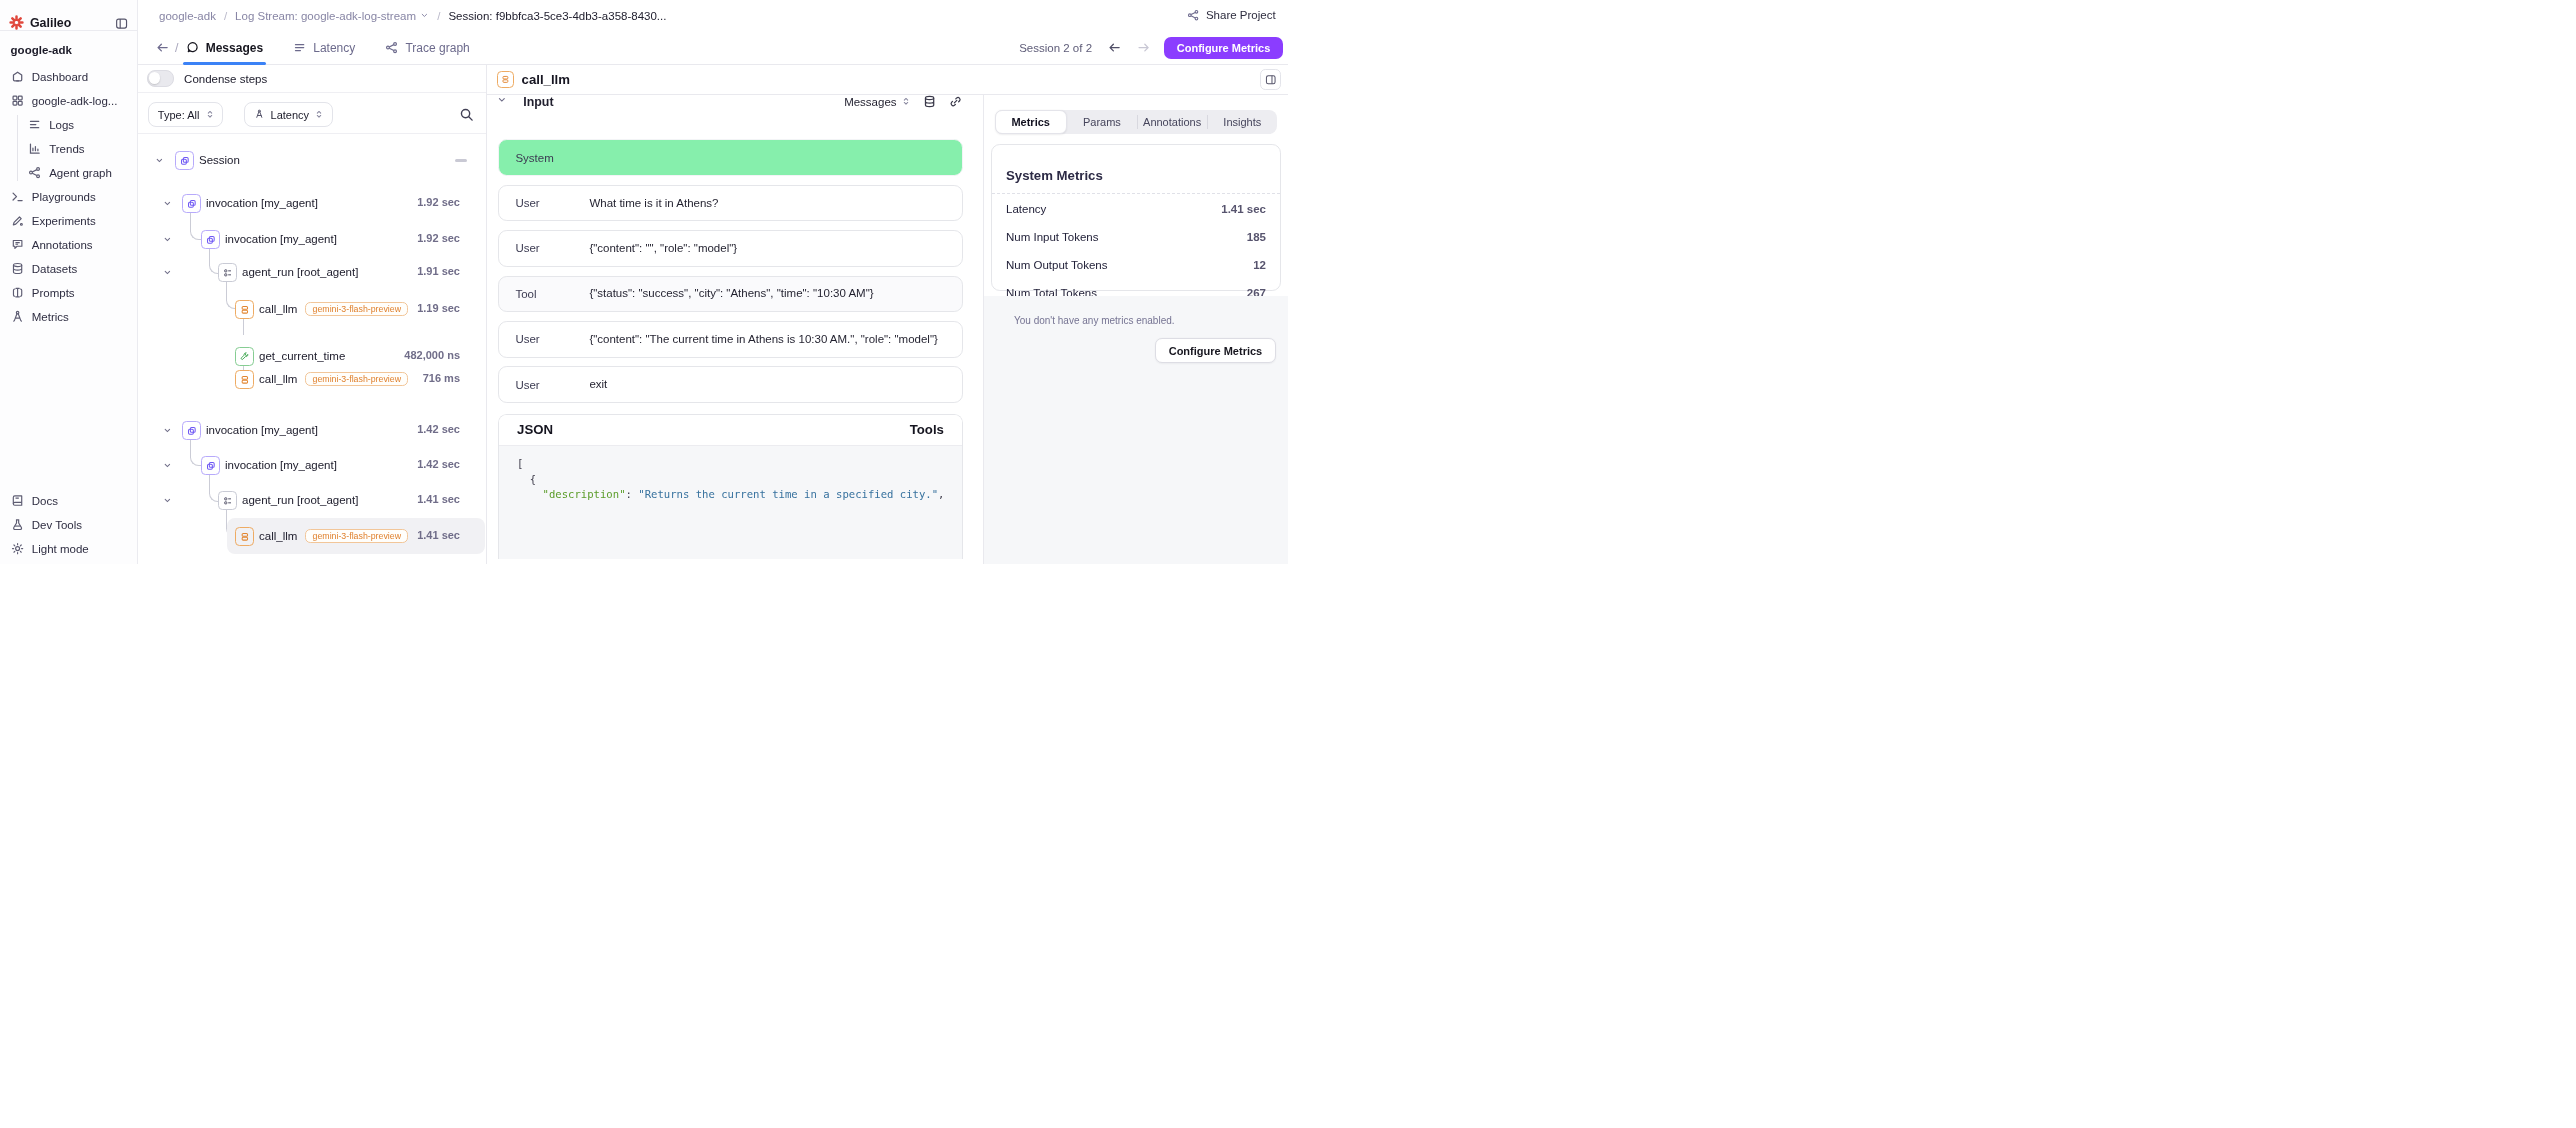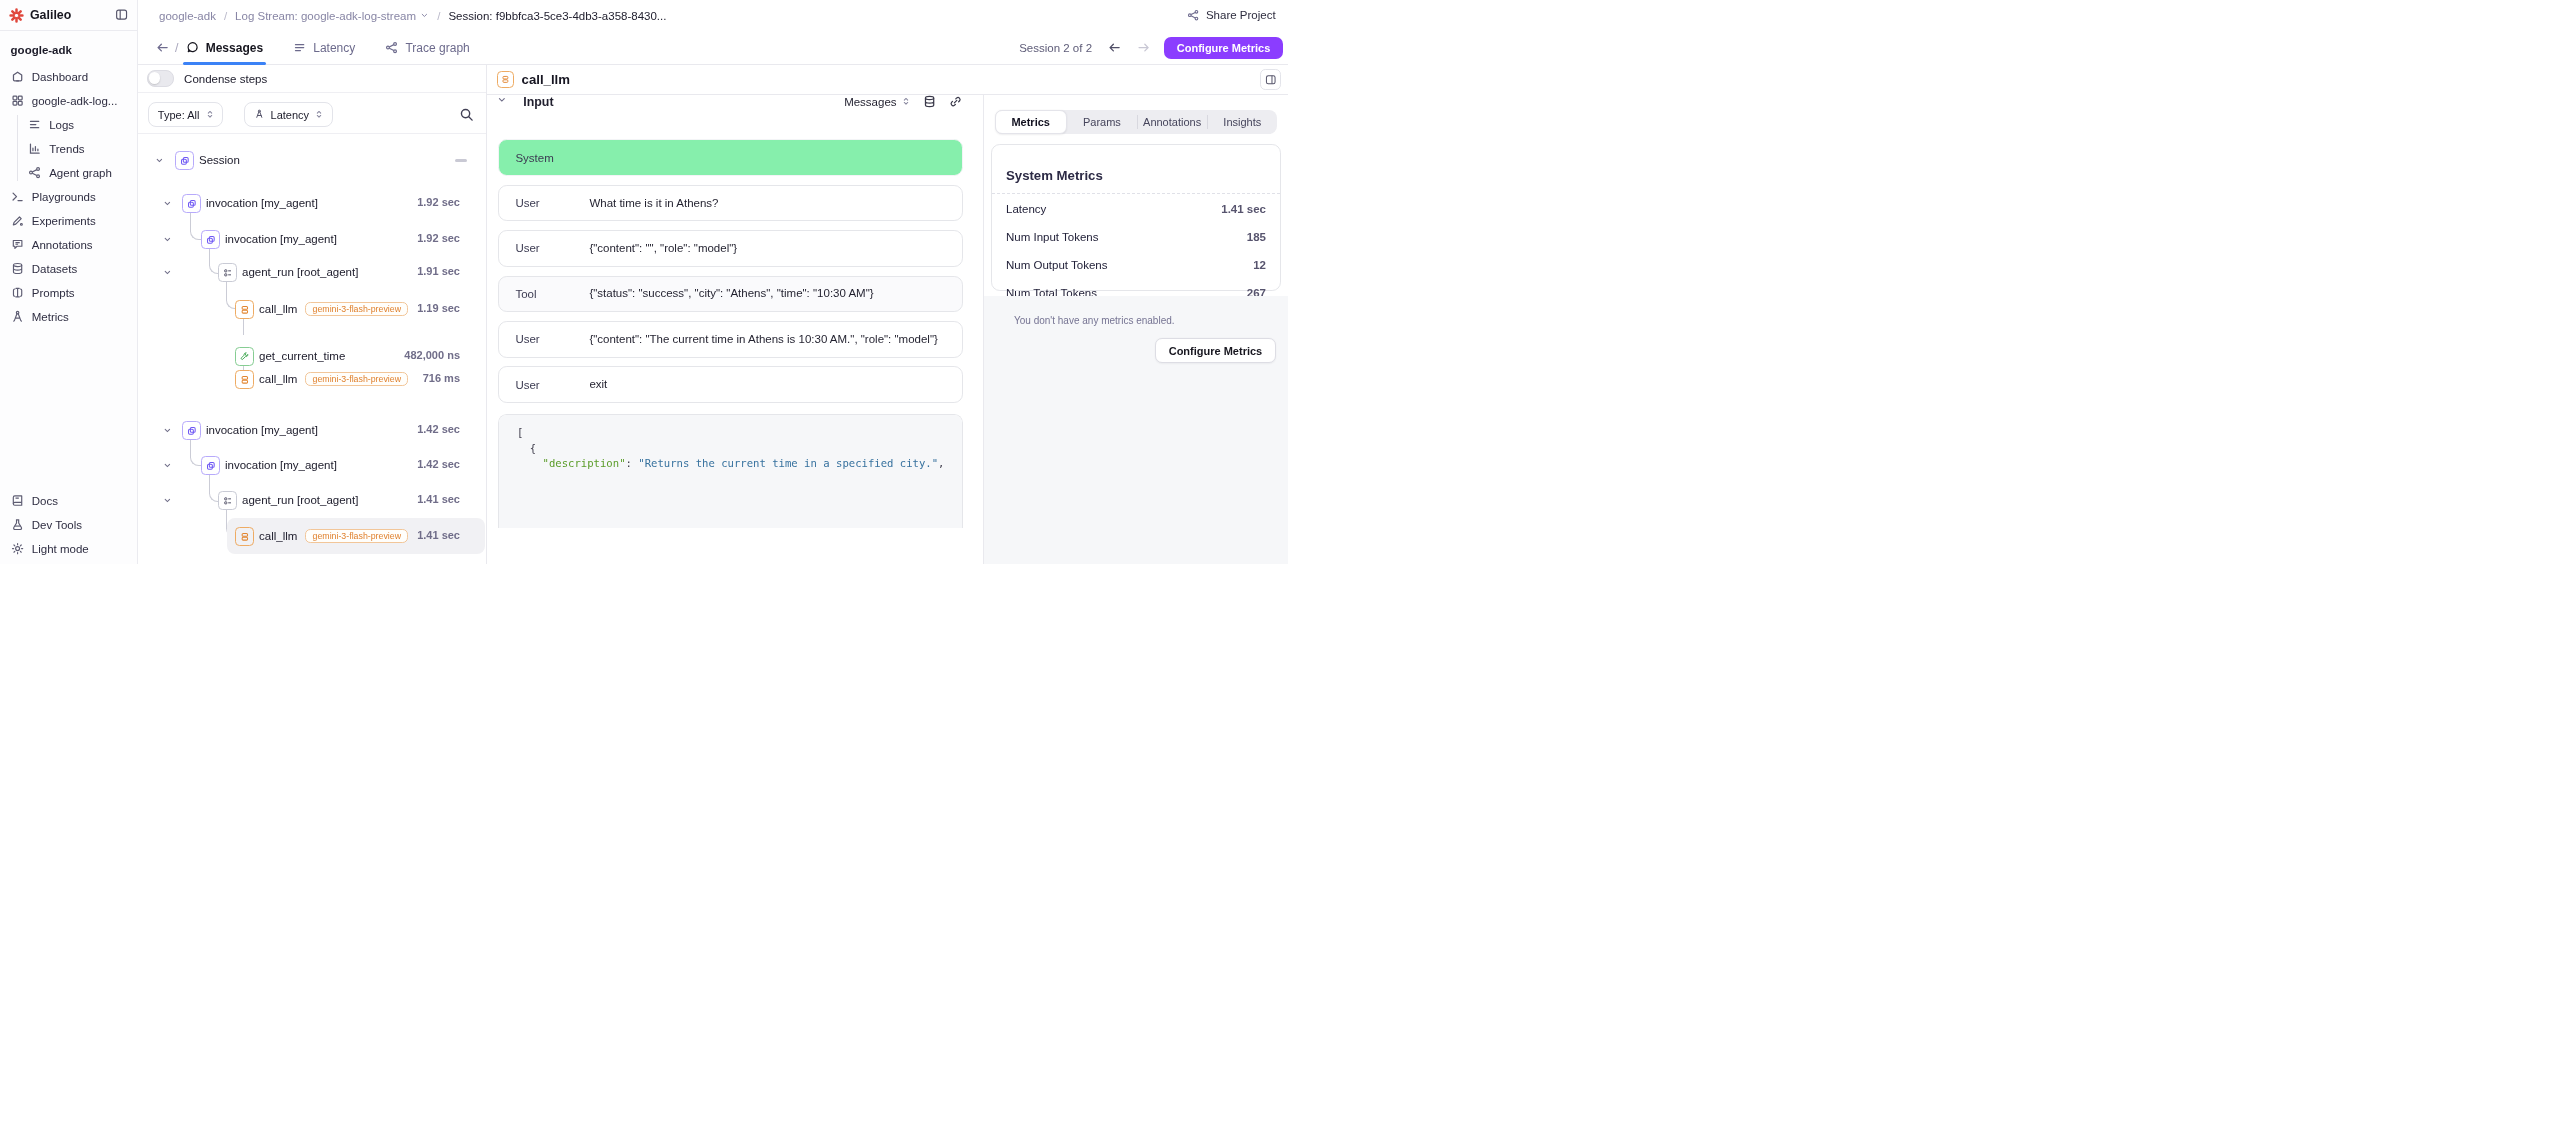--- a/index.html
+++ b/index.html
@@ -4,21 +4,21 @@
 <style>
   html,body{margin:0;padding:0}
   body{
     width:1288px;height:564px;overflow:hidden;position:relative;
     background:#fff;color:#1d1c2a;
     font-family:"Liberation Sans","DejaVu Sans",sans-serif;font-size:11.5px;
   }
   svg{display:block}
   
   .sidebar{position:absolute;left:0;top:0;width:138px;height:564px;background:#fdfdfe;border-right:0.9px solid #ebebf0;box-sizing:border-box}
-  .s-top{height:31px;border-bottom:0.9px solid #ebebf0;display:flex;align-items:center;padding:0 8.8px;gap:6.2px;box-sizing:border-box}
+  .s-top{height:31px;border-bottom:0.9px solid #ebebf0;display:flex;align-items:flex-end;padding:0 8.8px;gap:6.2px;box-sizing:border-box}
   .s-name{font-weight:700;font-size:12.4px;color:#17161f}
   .s-collapse{margin-left:auto;color:#55546a;cursor:pointer}
   .s-project{position:absolute;top:44px;left:10.6px;font-weight:700;font-size:11.5px;color:#1b1a28}
   .nav{position:absolute;top:65px;left:0;right:0}
   .nav-item{height:24px;display:flex;align-items:center;gap:8px;padding:0 10.6px;color:#2e2d41;font-size:11.5px;cursor:pointer}
   .nav-item .ic{color:#5d5c72;flex:none}
   .nav-item.sub{padding-left:28px}
   .nav-guide{position:absolute;left:17px;top:50px;height:66px;width:0.9px;background:#e4e4ea}
   .s-footer{position:absolute;top:489px;left:0;right:0}
   .sun{color:#dba117}
@@ -610,20 +610,24 @@
     <div class="mbox">
       <span class="mrole">User</span>
       <span class="mtext">{"content": "The current time in Athens is 10:30 AM.", "role": "model"}</span>
     </div>
     <div class="mbox">
       <span class="mrole">User</span>
       <span class="mtext">exit</span>
     </div>
   </div>
   <div class="jcard">
+    <div class="jhead">
+      <span class="jtitle">JSON</span>
+      <span class="jcorner">Tools</span>
+    </div>
     <div class="jcode">
         <div class="code-line"><span class="tk-p">[</span></div>
         <div class="code-line"><span class="tk-p">  {</span></div>
         <div class="code-line"><span class="tk-p">    </span><span class="tk-k">"description"</span><span class="tk-p">: </span><span class="tk-s">"Returns the current time in a specified city."</span><span class="tk-p">,</span></div>
       </div>
   </div>
 </section>
 
 <aside class="rp">
   <div class="seg">

